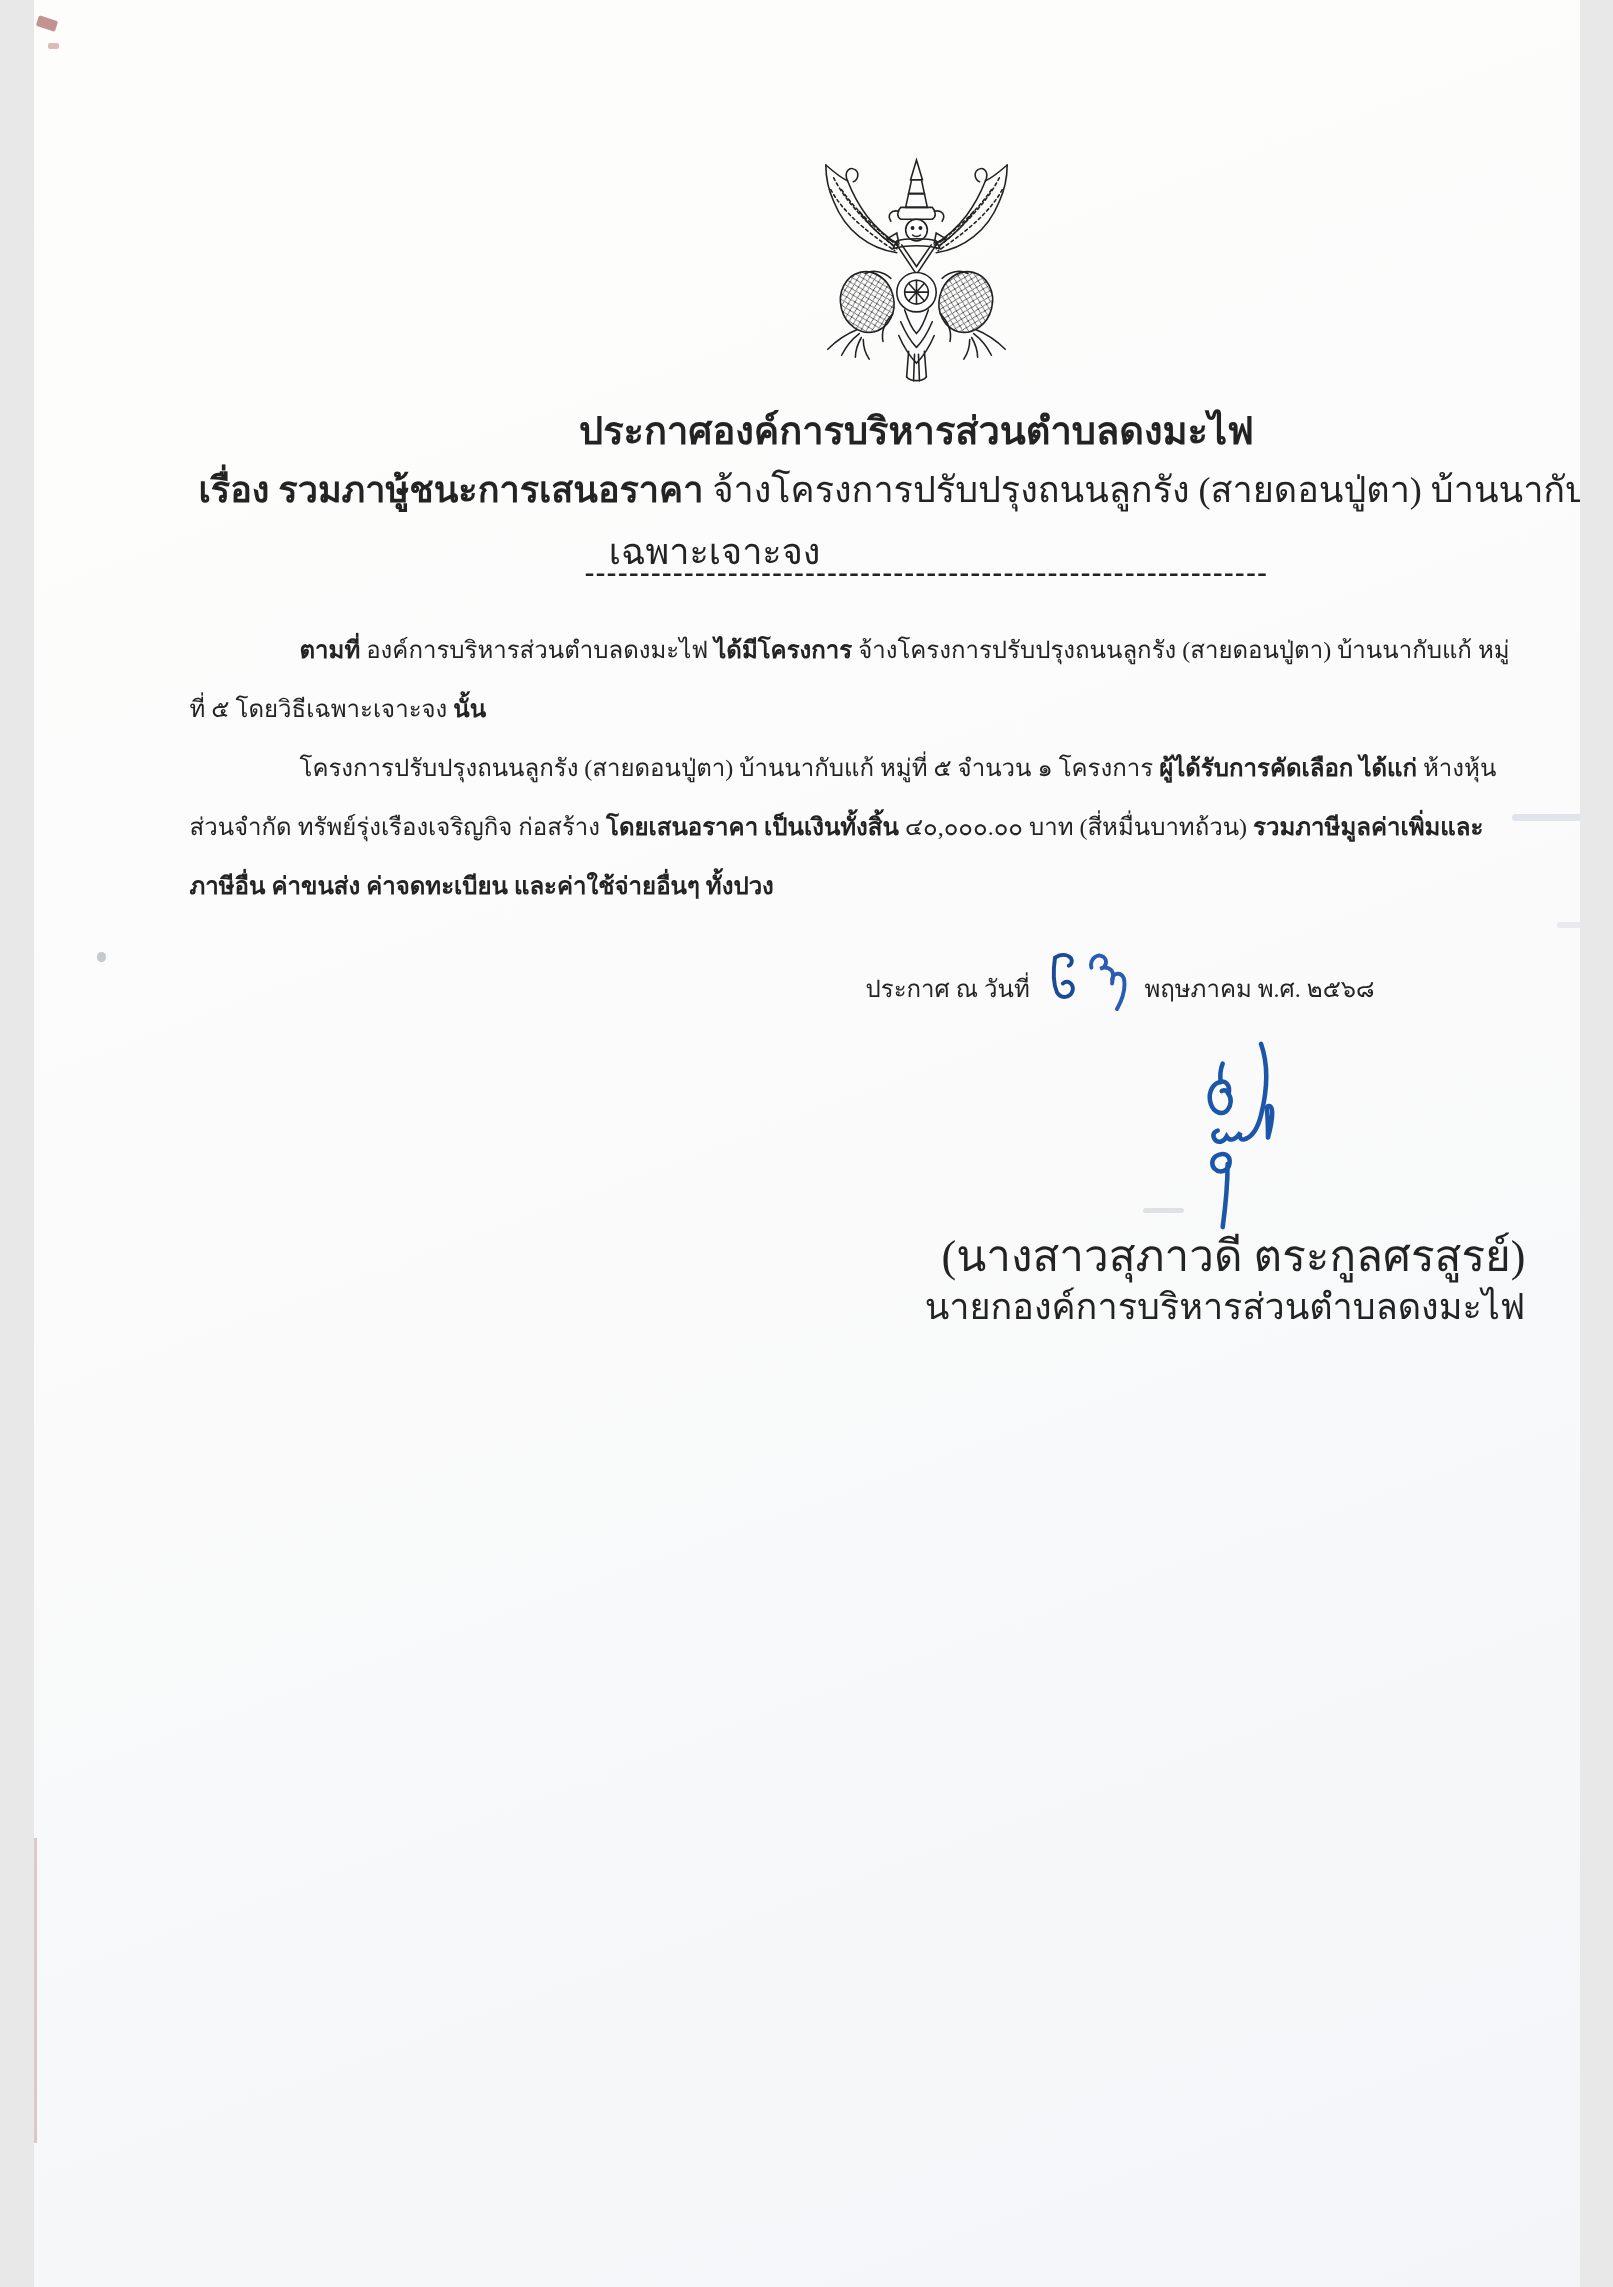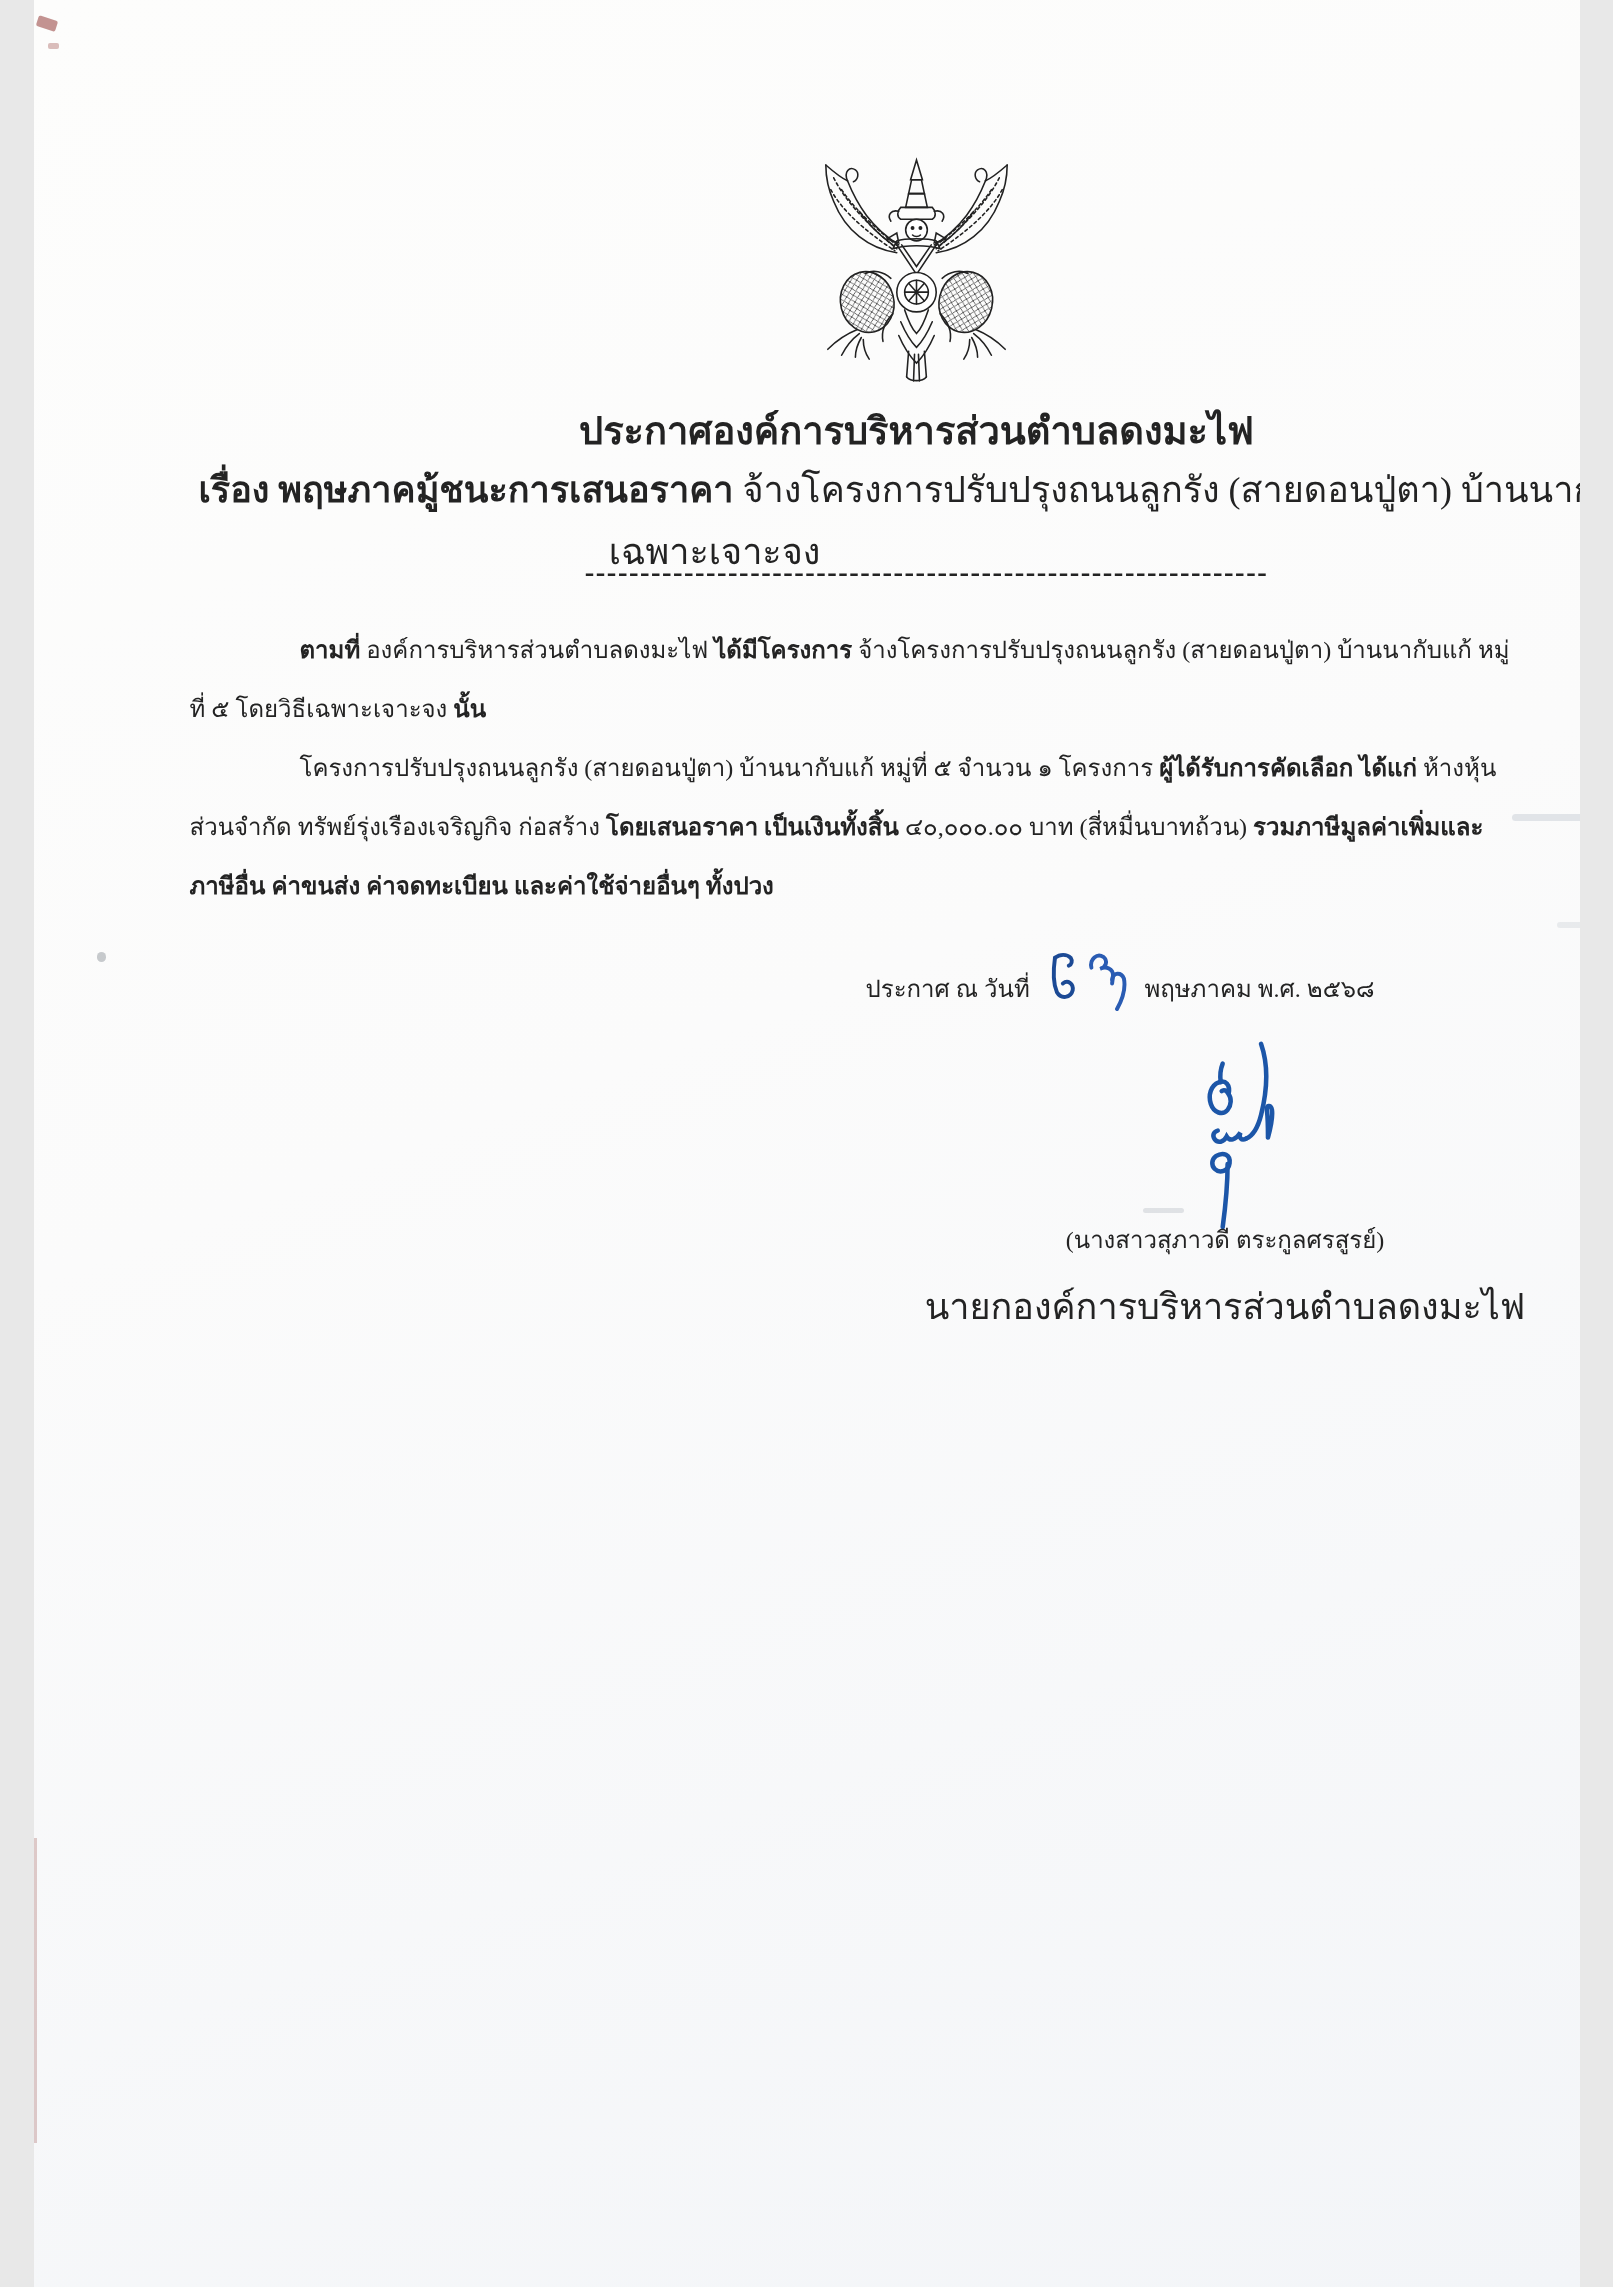--- a/index.html
+++ b/index.html
@@ -37,21 +37,21 @@
   }
   .body-text p{margin:0;text-indent:110px;}
   .date-line{
     position:absolute;left:832px;top:946px;
     font-size:24px;white-space:nowrap;
   }
   .date-line .day-svg{vertical-align:-13.8px;margin:0 13.8px 0 9.9px;}
   .signature-svg{position:absolute;left:1151px;top:1038px;}
   .signer-name{
     position:absolute;left:891px;top:1220px;width:601px;
-    text-align:center;font-size:24px;white-space:nowrap;
+    text-align:right;font-size:44px;white-space:nowrap;
   }
   .signer-title{
     position:absolute;left:891px;top:1278px;width:601px;
     text-align:center;font-size:36px;white-space:nowrap;
   }
   .emblem{position:absolute;left:780px;top:154px;}
   
   .speck-red-1{position:absolute;left:3.9px;top:17.7px;width:19.7px;height:10.8px;background:#8a2a25;opacity:.5;border-radius:2px;transform:rotate(18deg);}
   .speck-red-2{position:absolute;left:14.8px;top:43px;width:10.8px;height:5.9px;background:#8a2a25;opacity:.3;border-radius:2px;}
   .speck-gray{position:absolute;left:63px;top:952px;width:9.9px;height:9.9px;background:#9aa0a6;opacity:.55;border-radius:50%;}
@@ -125,21 +125,21 @@
     <path d="M92 158 C96 170 100 178 104 182 C108 178 112 170 116 158"></path>
     <path d="M88 170 C94 184 100 192 104 196 C108 192 114 184 120 170"></path>
     <path d="M86 184 C92 198 100 208 104 212 C108 208 116 198 122 184"></path>
     <path d="M96 200 L94 226 M102 203 L101 230 M106 203 L107 230 M112 200 L114 226"></path>
     <path d="M94 226 C98 231 110 231 114 226"></path>
     <path d="M80 162 C72 170 68 180 70 190 M128 162 C136 170 140 180 138 190"></path>
   </svg>
 
   <div class="doc-title">ประกาศองค์การบริหารส่วนตำบลดงมะไฟ</div>
 
-  <div class="subject-line1"><span class="b">เรื่อง พฤษภาคมู้ชนะการเสนอราคา</span><span> จ้างโครงการปรับปรุงถนนลูกรัง (สายดอนปู่ตา) บ้านนากับแก้ หมู่ที่ ๕ โดยวิธี</span></div>
+  <div class="subject-line1"><span class="b">เรื่อง รวมภาษู้ชนะการเสนอราคา</span><span> จ้างโครงการปรับปรุงถนนลูกรัง (สายดอนปู่ตา) บ้านนากับแก้ หมู่ที่ ๕ โดยวิธี</span></div>
 
   <div class="subject-line2">เฉพาะเจาะจง</div>
 
   <div class="divider">--------------------------------------------------------------</div>
 
   <div class="body-text">
     <p><span class="b">ตามที่ </span><span>องค์การบริหารส่วนตำบลดงมะไฟ </span><span class="b">ได้มีโครงการ </span><span>จ้างโครงการปรับปรุงถนนลูกรัง (สายดอนปู่ตา) บ้านนากับแก้ หมู่ที่ ๕ โดยวิธีเฉพาะเจาะจง </span><span class="b"> นั้น</span></p>
     <p><span>โครงการปรับปรุงถนนลูกรัง (สายดอนปู่ตา) บ้านนากับแก้ หมู่ที่ ๕ จำนวน ๑ โครงการ </span><span class="b">ผู้ได้รับการคัดเลือก ได้แก่ </span><span>ห้างหุ้นส่วนจำกัด ทรัพย์รุ่งเรืองเจริญกิจ ก่อสร้าง </span><span class="b">โดยเสนอราคา เป็นเงินทั้งสิ้น </span><span>๔๐,๐๐๐.๐๐ บาท (สี่หมื่นบาทถ้วน) </span><span class="b">รวมภาษีมูลค่าเพิ่มและภาษีอื่น ค่าขนส่ง ค่าจดทะเบียน และค่าใช้จ่ายอื่นๆ ทั้งปวง</span></p>
   </div>
 

